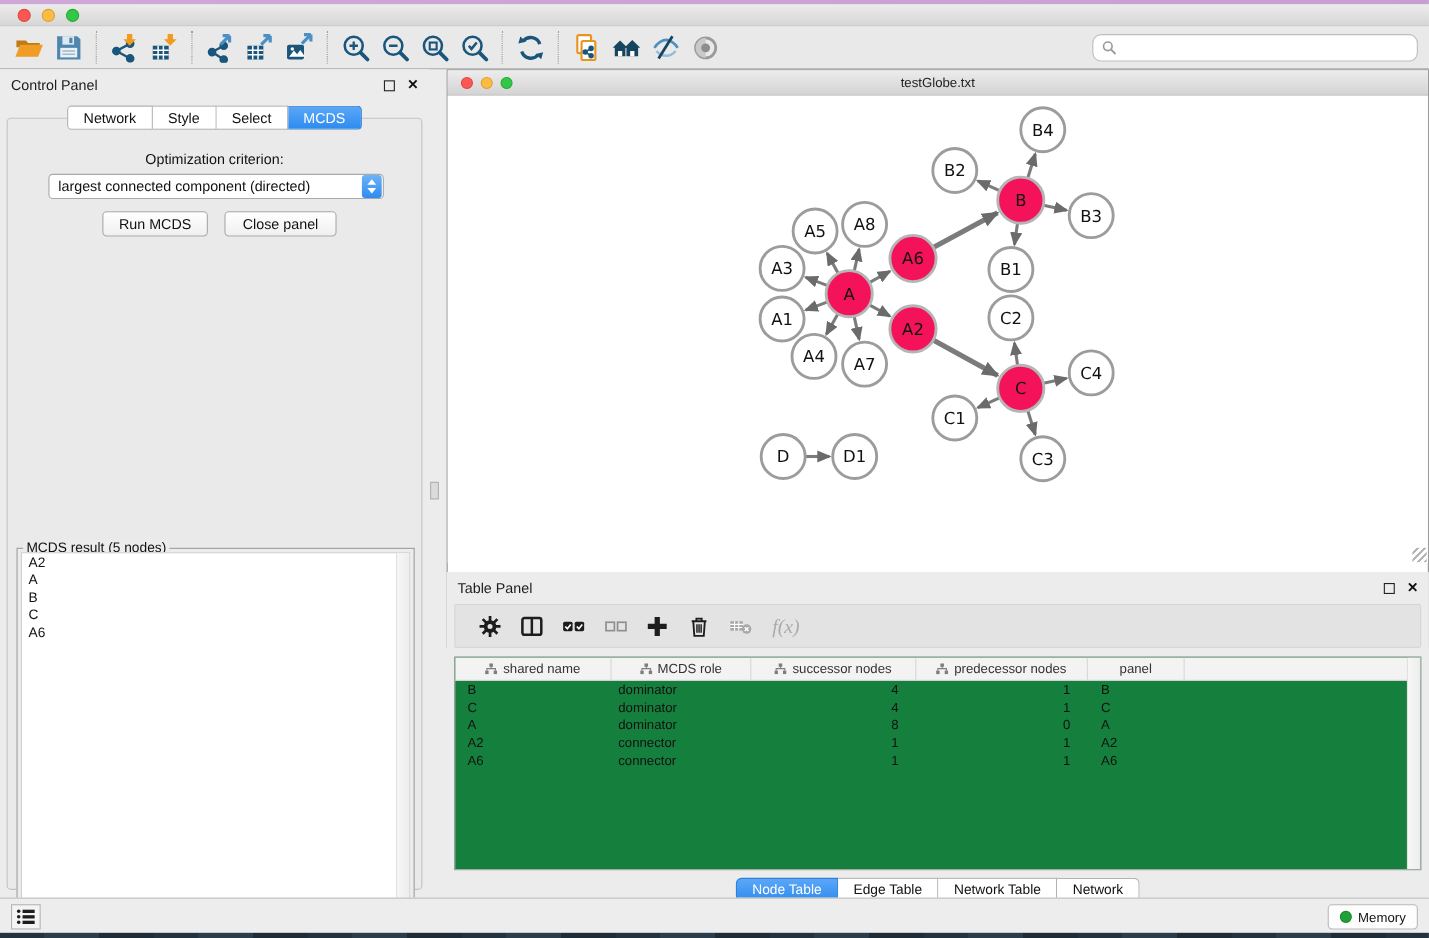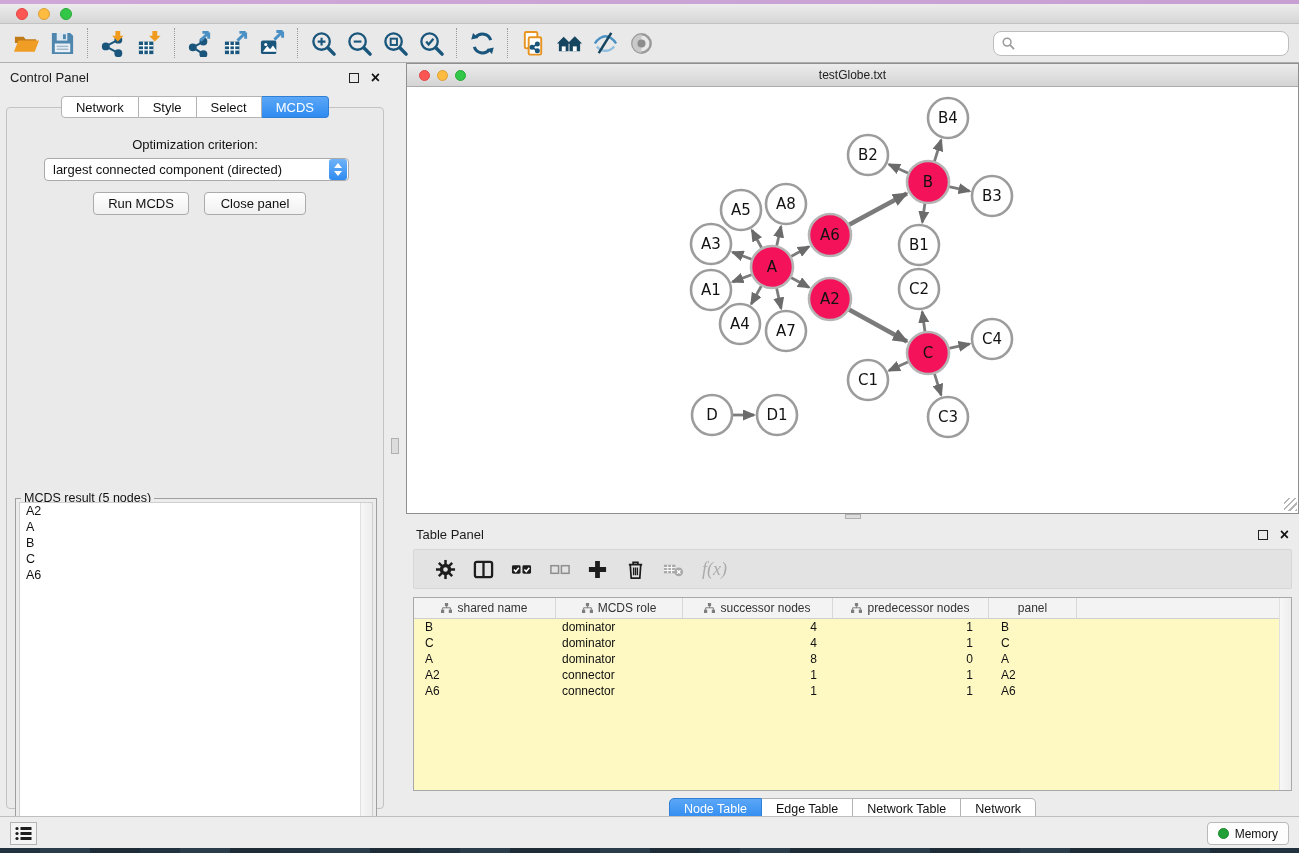--- a/index.html
+++ b/index.html
@@ -62,41 +62,41 @@
   #mcds-list { position:absolute; left:3px; top:3px; right:3px; bottom:3px; background:#fff; border:1px solid #cfcfcf; }
   #mcds-list .item { font-size:12.5px; color:#111; padding:1.5px 0 1.5px 6px; line-height:13px; }
   #mcds-scroll { position:absolute; right:0; top:0; width:12px; height:100%;
     background:linear-gradient(90deg,#f7f7f7,#ededed); border-left:1px solid #e0e0e0; }
 
   
   #grip-v { left:391px; top:438px; width:8px; height:16px; background:#dcdcdc; border:1px solid #b0b0b0; }
   #grip-h { left:845px; top:514px; width:16px; height:5px; background:#dcdcdc; border:1px solid #b0b0b0; }
 
   
-  #net-window { left:406px; top:63px; width:893px; height:451px; border:1px solid #8f8f8f; background:#fff; }
+  #net-window { left:406px; top:63px; width:893px; height:526px; border:1px solid #8f8f8f; background:#fff; }
   #net-titlebar { height:23px; background:linear-gradient(#ececec,#d4d4d4); border-bottom:1px solid #ababab;
     display:flex; align-items:center; position:relative; }
   #net-titlebar .light { width:11px; height:11px; top:6px; }
   #net-titlebar .r { left:12px; background:#fc5753; border:1px solid #df4744; }
   #net-titlebar .y { left:30px; background:#fdbc40; border:1px solid #de9f34; }
   #net-titlebar .g { left:48px; background:#33c748; border:1px solid #27aa35; }
   #net-title { width:100%; text-align:center; font-size:12px; color:#222; }
   #net-canvas { position:relative; width:100%; height:425px; background:#fff; }
   #net-canvas svg.graph { width:100%; height:100%; display:block; }
   #resize-grip { position:absolute; right:1px; bottom:1px; width:13px; height:13px;
     background:repeating-linear-gradient(135deg, transparent 0 3px, #b5b5b5 3px 4.5px); }
 
   
   #table-panel { left:406px; top:520px; width:893px; height:296px; background:#ececec; }
   #tp-toolbar { position:absolute; left:7px; top:29px; width:879px; height:40px; background:#e3e3e3;
     border:1px solid #d6d6d6; border-radius:2px; display:flex; align-items:center; padding-left:12px; }
   .tp-btn { width:38px; height:32px; display:flex; align-items:center; justify-content:center; }
   .tp-btn svg { width:21px; height:21px; }
   #fx-label { font-size:18px; font-style:italic; font-family:"Liberation Serif", serif; color:#ababab; margin-left:10px; }
-  #tp-table { position:absolute; left:7px; top:77px; width:879px; height:194px; background:#fef9c3; border:1px solid #a8a8a8; }
+  #tp-table { position:absolute; left:7px; top:77px; width:879px; height:194px; background:#15803d; border:1px solid #a8a8a8; }
   #tp-header { display:flex; height:21px; background:#f3f3f3; border-bottom:1px solid #cfcfcf; }
   .th { display:flex; align-items:center; justify-content:center; gap:5px; font-size:12px; color:#333;
     border-right:1px solid #d8d8d8; height:100%; }
   .th svg { width:11px; height:10px; }
   .tr { display:flex; height:16px; line-height:16px; }
   .td { font-size:12px; color:#111; height:16px; }
   #tp-scroll { position:absolute; right:0; top:0; width:12px; height:100%;
     background:linear-gradient(90deg,#f7f7f7,#ededed); border-left:1px solid #e0e0e0; }
   #tp-tabs { position:absolute; left:0; top:278px; width:100%; display:flex; justify-content:center; }
   .tp-tab { height:22px; padding:0 14px; background:#fff; border:1px solid #b3b3b3; border-left:none;

